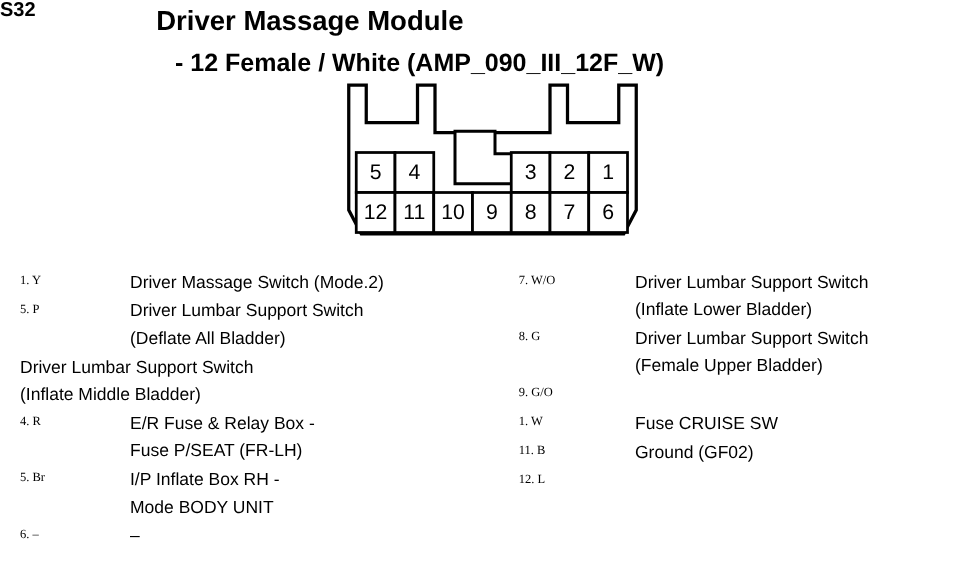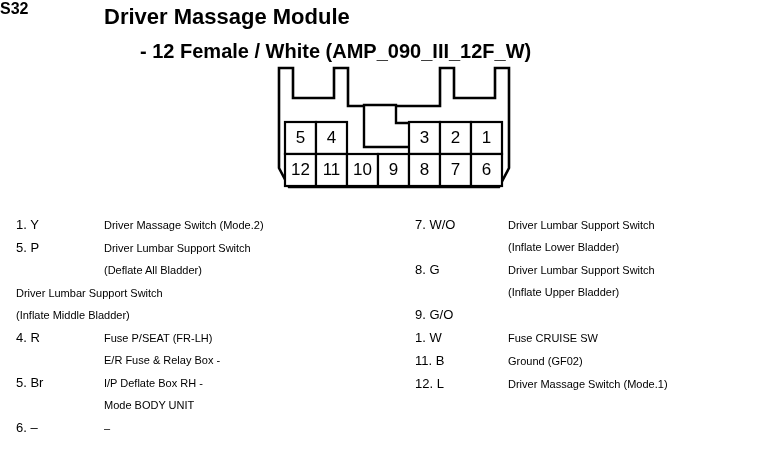--- a/index.html
+++ b/index.html
@@ -14,21 +14,21 @@
     overflow: hidden;
     font-family: "Liberation Sans", sans-serif;
     color: #000000;
     -webkit-font-smoothing: antialiased;
   }
 
   
   #header { position: absolute; left: 0; top: 0; width: 771px; height: 62px; font-weight: bold; }
   #module-title {
     position: absolute;
-    left: 104px;
+    left: 125px;
     top: 4px;
     font-size: 22px;
     white-space: nowrap;
   }
   #connector-spec {
     position: absolute;
     left: 140px;
     top: 40px;
     font-size: 20px;
     white-space: nowrap;
@@ -85,30 +85,31 @@
   #legend-column-right { left: 415px; width: 352px; }
 
   .pin-row {
     position: relative;
     display: flex;
     align-items: flex-start;
     margin-bottom: 1px;
   }
   .pin-key {
     flex: 0 0 auto;
-    font-size: 13px;
+    font-size: 10px;
     line-height: 22px;
     white-space: nowrap;
+    font-family: Liberation Serif, serif;
   }
   #legend-column-left .pin-key  { width: 88px; }
   #legend-column-right .pin-key { width: 93px; }
 
   .pin-desc {
     flex: 1 1 auto;
-    font-size: 11px;
+    font-size: 14px;
     line-height: 22px;
   }
   .pin-desc .desc-line { display: block; white-space: nowrap; }
 </style>
 </head>
 <body>
 
 <div id="header">
   <div>S32</div>
   <div id="module-title">Driver  Massage Module</div>
@@ -200,28 +201,28 @@
       </div>
       <div class="pin-row">
         <div class="pin-desc">
           <span class="desc-line">Driver Lumbar Support Switch</span>
           <span class="desc-line">(Inflate Middle Bladder)</span>
         </div>
       </div>
       <div class="pin-row">
         <div class="pin-key">4. R</div>
         <div class="pin-desc">
+          <span class="desc-line">E/R Fuse &amp; Relay Box  -</span>
           <span class="desc-line">Fuse P/SEAT (FR-LH)</span>
-          <span class="desc-line">E/R Fuse &amp; Relay Box  -</span>
         </div>
       </div>
       <div class="pin-row">
         <div class="pin-key">5. Br</div>
         <div class="pin-desc">
-          <span class="desc-line">I/P Deflate Box RH -</span>
+          <span class="desc-line">I/P Inflate Box RH -</span>
           <span class="desc-line">Mode BODY UNIT</span>
         </div>
       </div>
       <div class="pin-row">
         <div class="pin-key">6. –</div>
         <div class="pin-desc">
           <span class="desc-line">–</span>
         </div>
       </div>
     </div>
@@ -230,38 +231,35 @@
         <div class="pin-key">7. W/O</div>
         <div class="pin-desc">
           <span class="desc-line">Driver Lumbar Support Switch</span>
           <span class="desc-line">(Inflate Lower Bladder)</span>
         </div>
       </div>
       <div class="pin-row">
         <div class="pin-key">8. G</div>
         <div class="pin-desc">
           <span class="desc-line">Driver Lumbar Support Switch</span>
-          <span class="desc-line">(Inflate Upper Bladder)</span>
+          <span class="desc-line">(Female Upper Bladder)</span>
         </div>
       </div>
       <div class="pin-row">
         <div class="pin-key">9. G/O</div>
       </div>
       <div class="pin-row">
         <div class="pin-key">1. W</div>
         <div class="pin-desc">
           <span class="desc-line">Fuse CRUISE SW</span>
         </div>
       </div>
       <div class="pin-row">
         <div class="pin-key">11. B</div>
         <div class="pin-desc">
           <span class="desc-line">Ground (GF02)</span>
         </div>
       </div>
       <div class="pin-row">
         <div class="pin-key">12. L</div>
-        <div class="pin-desc">
-          <span class="desc-line">Driver Massage Switch (Mode.1)</span>
-        </div>
       </div>
     </div>
 </div>
 
 </body></html>

